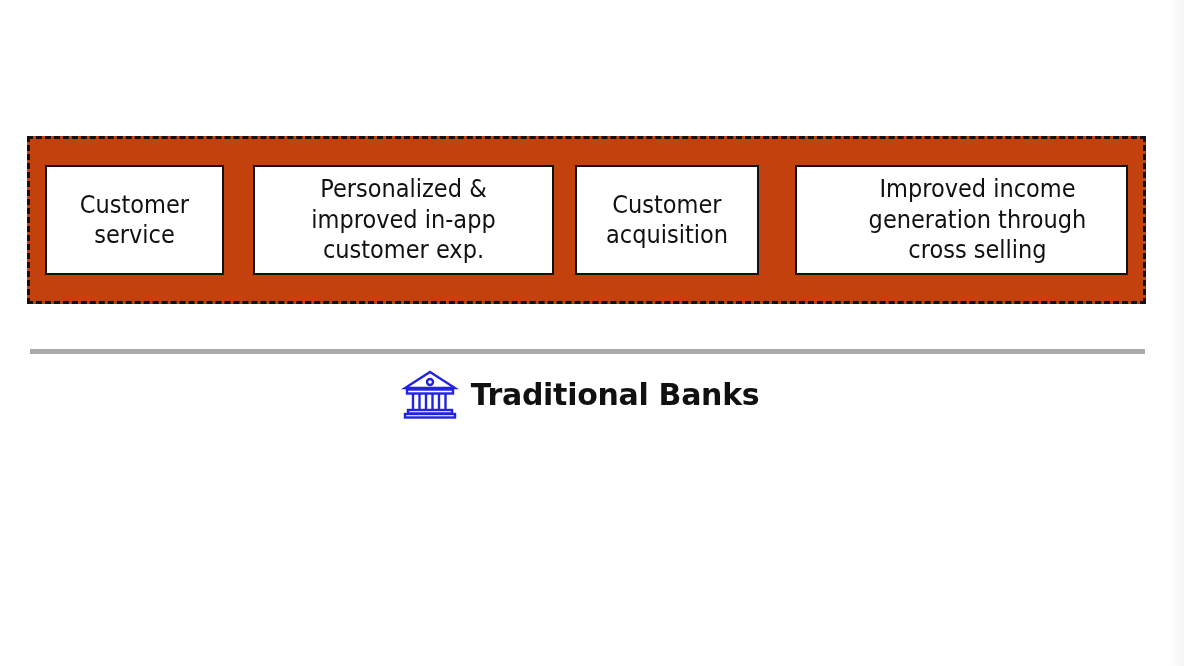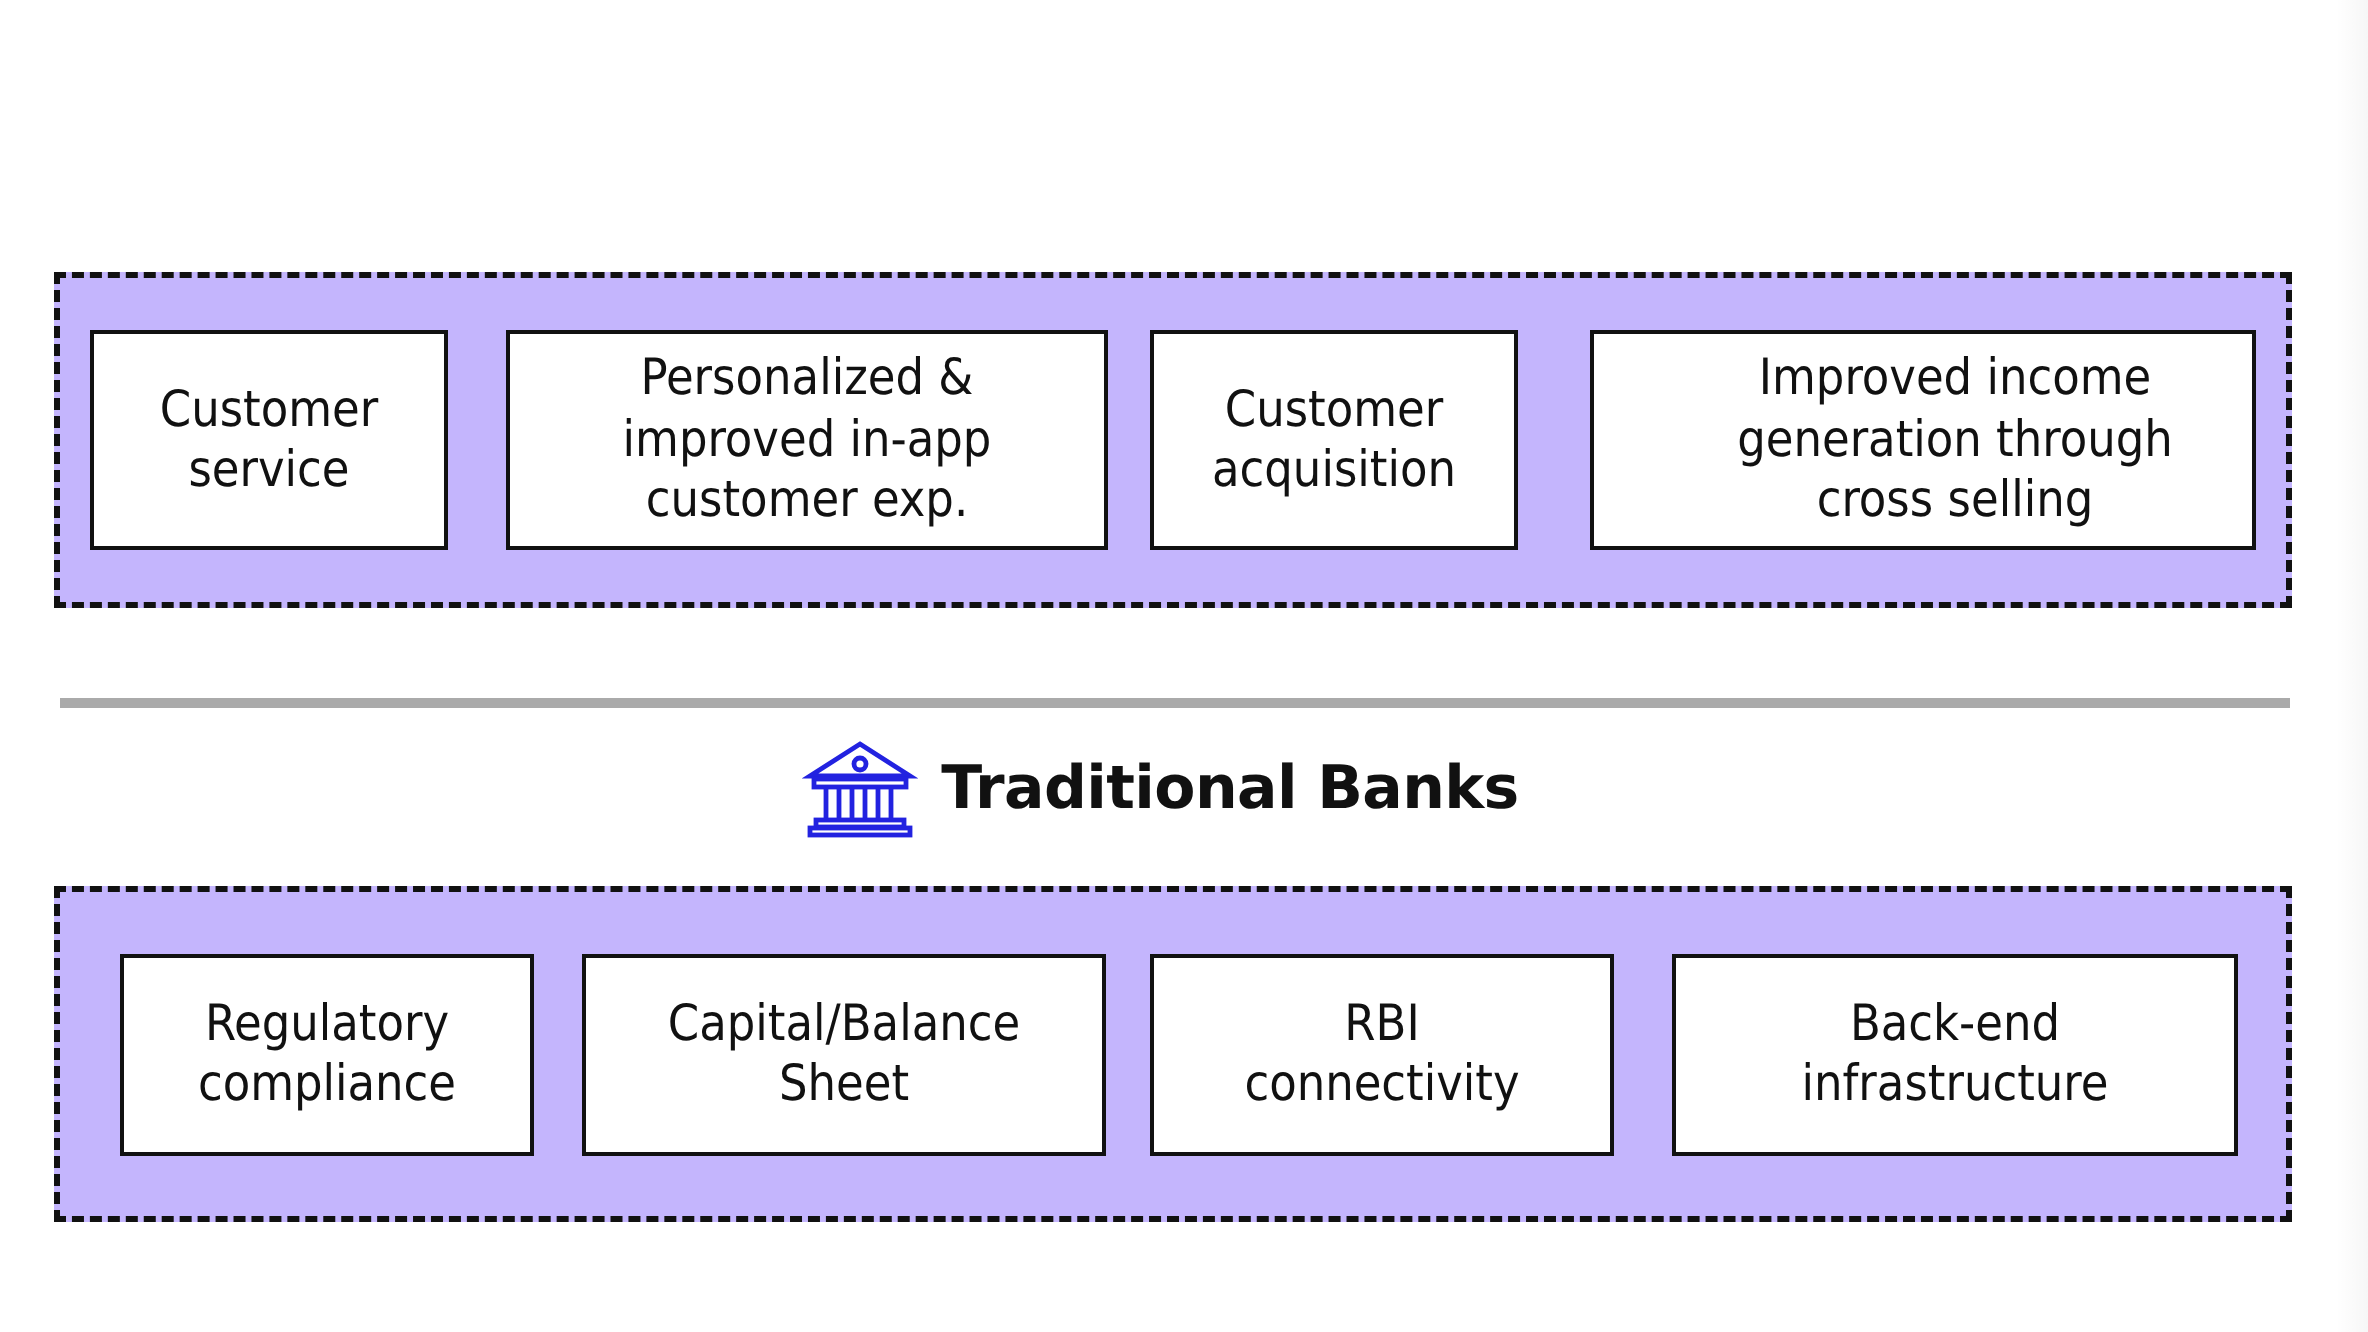--- a/index.html
+++ b/index.html
@@ -50,21 +50,21 @@
     flex: 0 0 auto;
   }
 
   
   .group {
     position: absolute;
     left: 27px;
     width: 1119px;
     border: 3px dashed #111111;
     box-sizing: border-box;
-    background: #c4b5fd;
+    background: #c2410c;
     display: flex;
     align-items: center;
   }
   #group-neobanks {
     top: 136px;
     height: 168px;
     padding: 0 18px 0 15px;
   }
   #group-traditional {
     top: 443px;
@@ -163,25 +163,15 @@
           <line x1="44.5" y1="26" x2="44.5" y2="42"></line>
 
           <rect x="7" y="42" width="44" height="3.5"></rect>
           <rect x="4" y="46" width="50" height="3.5"></rect>
         </g>
       </svg>
     </span>
     <span class="section-title">Traditional Banks</span>
   </div>
 
-  <div class="group" id="group-traditional">
-    <div class="box" id="tb-box-0">Regulatory
-compliance</div>
-    <div class="box" id="tb-box-1">Capital/Balance
-Sheet</div>
-    <div class="box" id="tb-box-2">RBI
-connectivity</div>
-    <div class="box" id="tb-box-3">Back-end
-infrastructure</div>
-  </div>
 
   <div id="right-edge-shade"></div>
 </div>
 
 </body></html>

